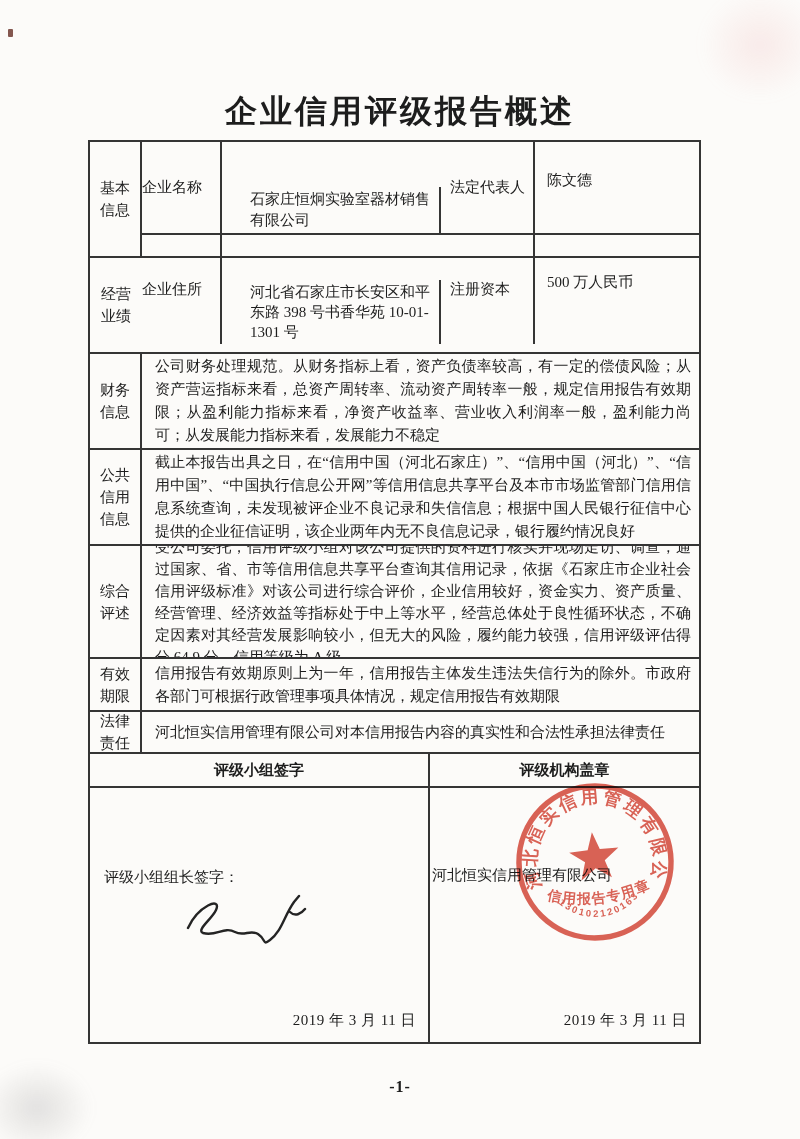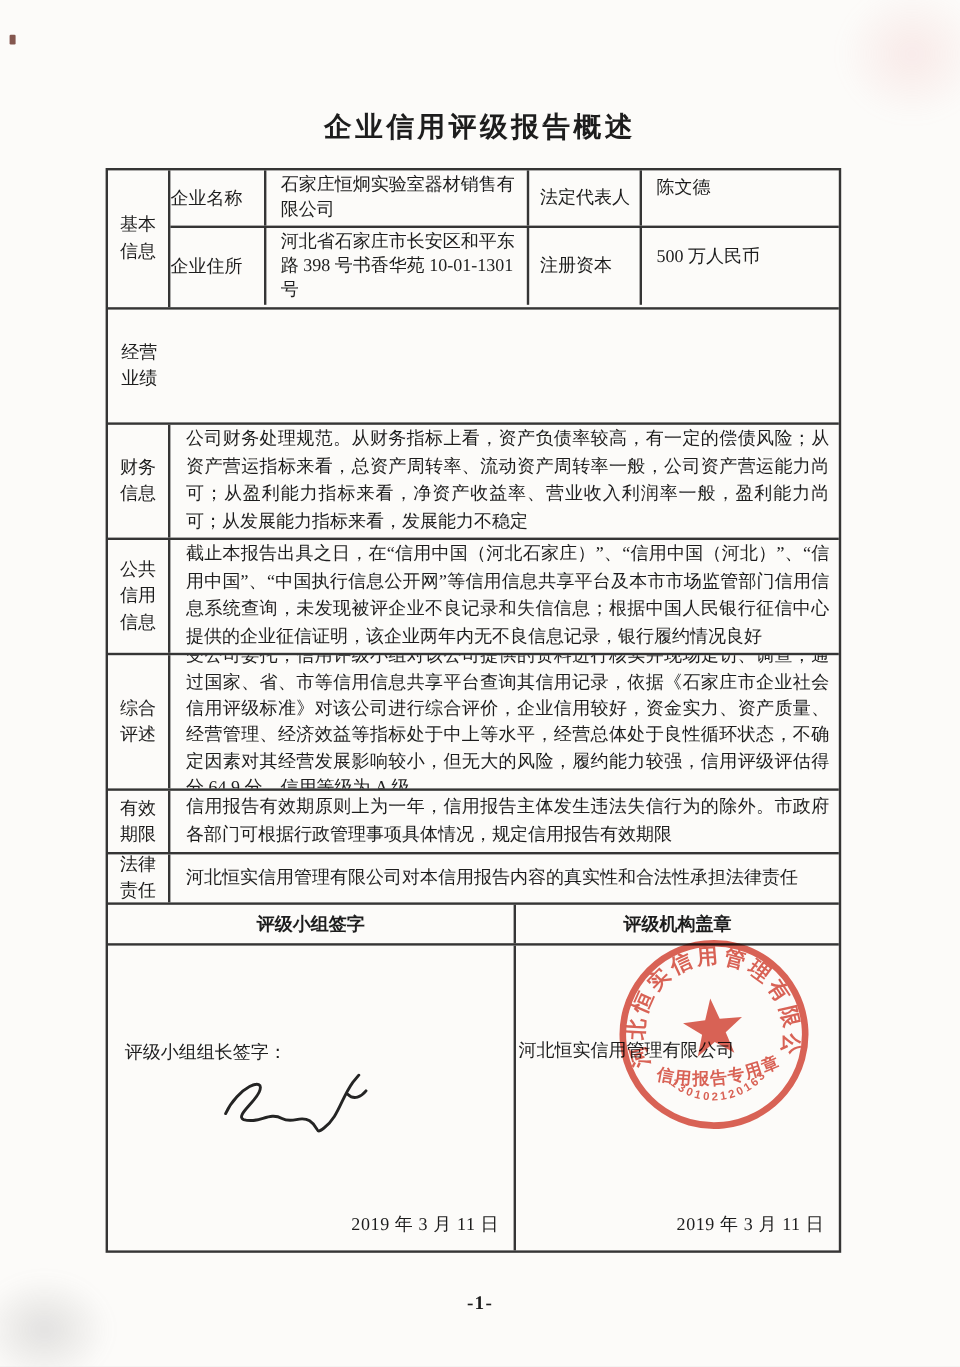--- a/index.html
+++ b/index.html
@@ -11,40 +11,40 @@
   }
   .smudge { position:absolute; pointer-events:none; filter:blur(6px); }
   .smudge.tr { right:-20px; top:-10px; width:120px; height:110px;
     background:radial-gradient(closest-side, rgba(235,160,160,.18), rgba(235,160,160,0)); }
   .smudge.bl { left:-18px; bottom:-14px; width:110px; height:90px;
     background:radial-gradient(closest-side, rgba(120,120,120,.20), rgba(120,120,120,0)); }
   .artifact { position:absolute; left:8px; top:29px; width:5px; height:8px;
     background:#6e3a31; border-radius:1px; opacity:.85; }
   .doc-title {
     position:absolute; top:90px; left:0; width:100%;
-    text-align:center; font-size:23px; font-weight:bold; letter-spacing:3px;
+    text-align:center; font-size:32px; font-weight:bold; letter-spacing:3px;
   }
   
   .tbl { position:absolute; left:88px; top:140px; width:613px;
     border:2px solid #353535; font-size:15px; }
   .row { display:flex; border-bottom:2px solid #353535; }
   .row:last-child { border-bottom:none; }
   .cell { border-right:2px solid #353535; }
   .cell:last-child { border-right:none; }
   .sec-label { width:52px; flex:0 0 52px; display:flex; align-items:center;
     justify-content:center; text-align:center; padding:2px 9px; line-height:22px; }
   .sec-content { flex:1; display:flex; align-items:center;
     padding:2px 8px 2px 13px; line-height:23px; text-align:justify; overflow:hidden; }
   
   .bi-right { flex:1; display:flex; flex-direction:column; }
   .bi-row { display:flex; border-bottom:2px solid #353535; flex:1; }
   .bi-row:last-child { border-bottom:none; }
   .bi-field { width:80px; flex:0 0 80px; display:flex; align-items:center; padding-left:0;text-align:center; }
   .bi-val { width:219px; flex:0 0 219px; display:flex; align-items:center;
-    padding:2px 6px 2px 12px; line-height:21px; }
+    padding:2px 6px 2px 28px; line-height:21px;margin-top:45px; }
   .bi-field2 { width:94px; flex:0 0 94px; display:flex; align-items:center; padding-left:9px; line-height:19px; }
   .bi-val2 { flex:1; display:flex; align-items:center; padding:2px 4px 18px 12px; line-height:20px; }
   
   .sig-head { height:34px; }
   .sig-head .cell { display:flex; align-items:center; justify-content:center; font-weight:bold; }
   .sig-left-h { width:340px; flex:0 0 340px; }
   .sig-right-h { flex:1; }
   .sig-body { height:254px; }
   .sig-left { width:340px; flex:0 0 340px; position:relative; }
   .sig-right { flex:1; position:relative; }
@@ -87,21 +87,21 @@
         </div>
       </div>
     </div>
 
     <div class="row" style="height:96px">
       <div class="cell sec-label">经营业绩</div>
     </div>
 
     <div class="row" style="height:96px">
       <div class="cell sec-label">财务信息</div>
-      <div class="cell sec-content">公司财务处理规范。从财务指标上看，资产负债率较高，有一定的偿债风险；从资产营运指标来看，总资产周转率、流动资产周转率一般，公司资产营运能力尚可；从盈利能力指标来看，净资产收益率、营业收入利润率一般，盈利能力尚可；从发展能力指标来看，发展能力不稳定</div>
+      <div class="cell sec-content">公司财务处理规范。从财务指标上看，资产负债率较高，有一定的偿债风险；从资产营运指标来看，总资产周转率、流动资产周转率一般，规定信用报告有效期限；从盈利能力指标来看，净资产收益率、营业收入利润率一般，盈利能力尚可；从发展能力指标来看，发展能力不稳定</div>
     </div>
 
     <div class="row" style="height:96px">
       <div class="cell sec-label">公共信用信息</div>
       <div class="cell sec-content">截止本报告出具之日，在“信用中国（河北石家庄）”、“信用中国（河北）”、“信用中国”、“中国执行信息公开网”等信用信息共享平台及本市市场监管部门信用信息系统查询，未发现被评企业不良记录和失信信息；根据中国人民银行征信中心提供的企业征信证明，该企业两年内无不良信息记录，银行履约情况良好</div>
     </div>
 
 
     <div class="row" style="height:113px">
       <div class="cell sec-label">综合评述</div>

